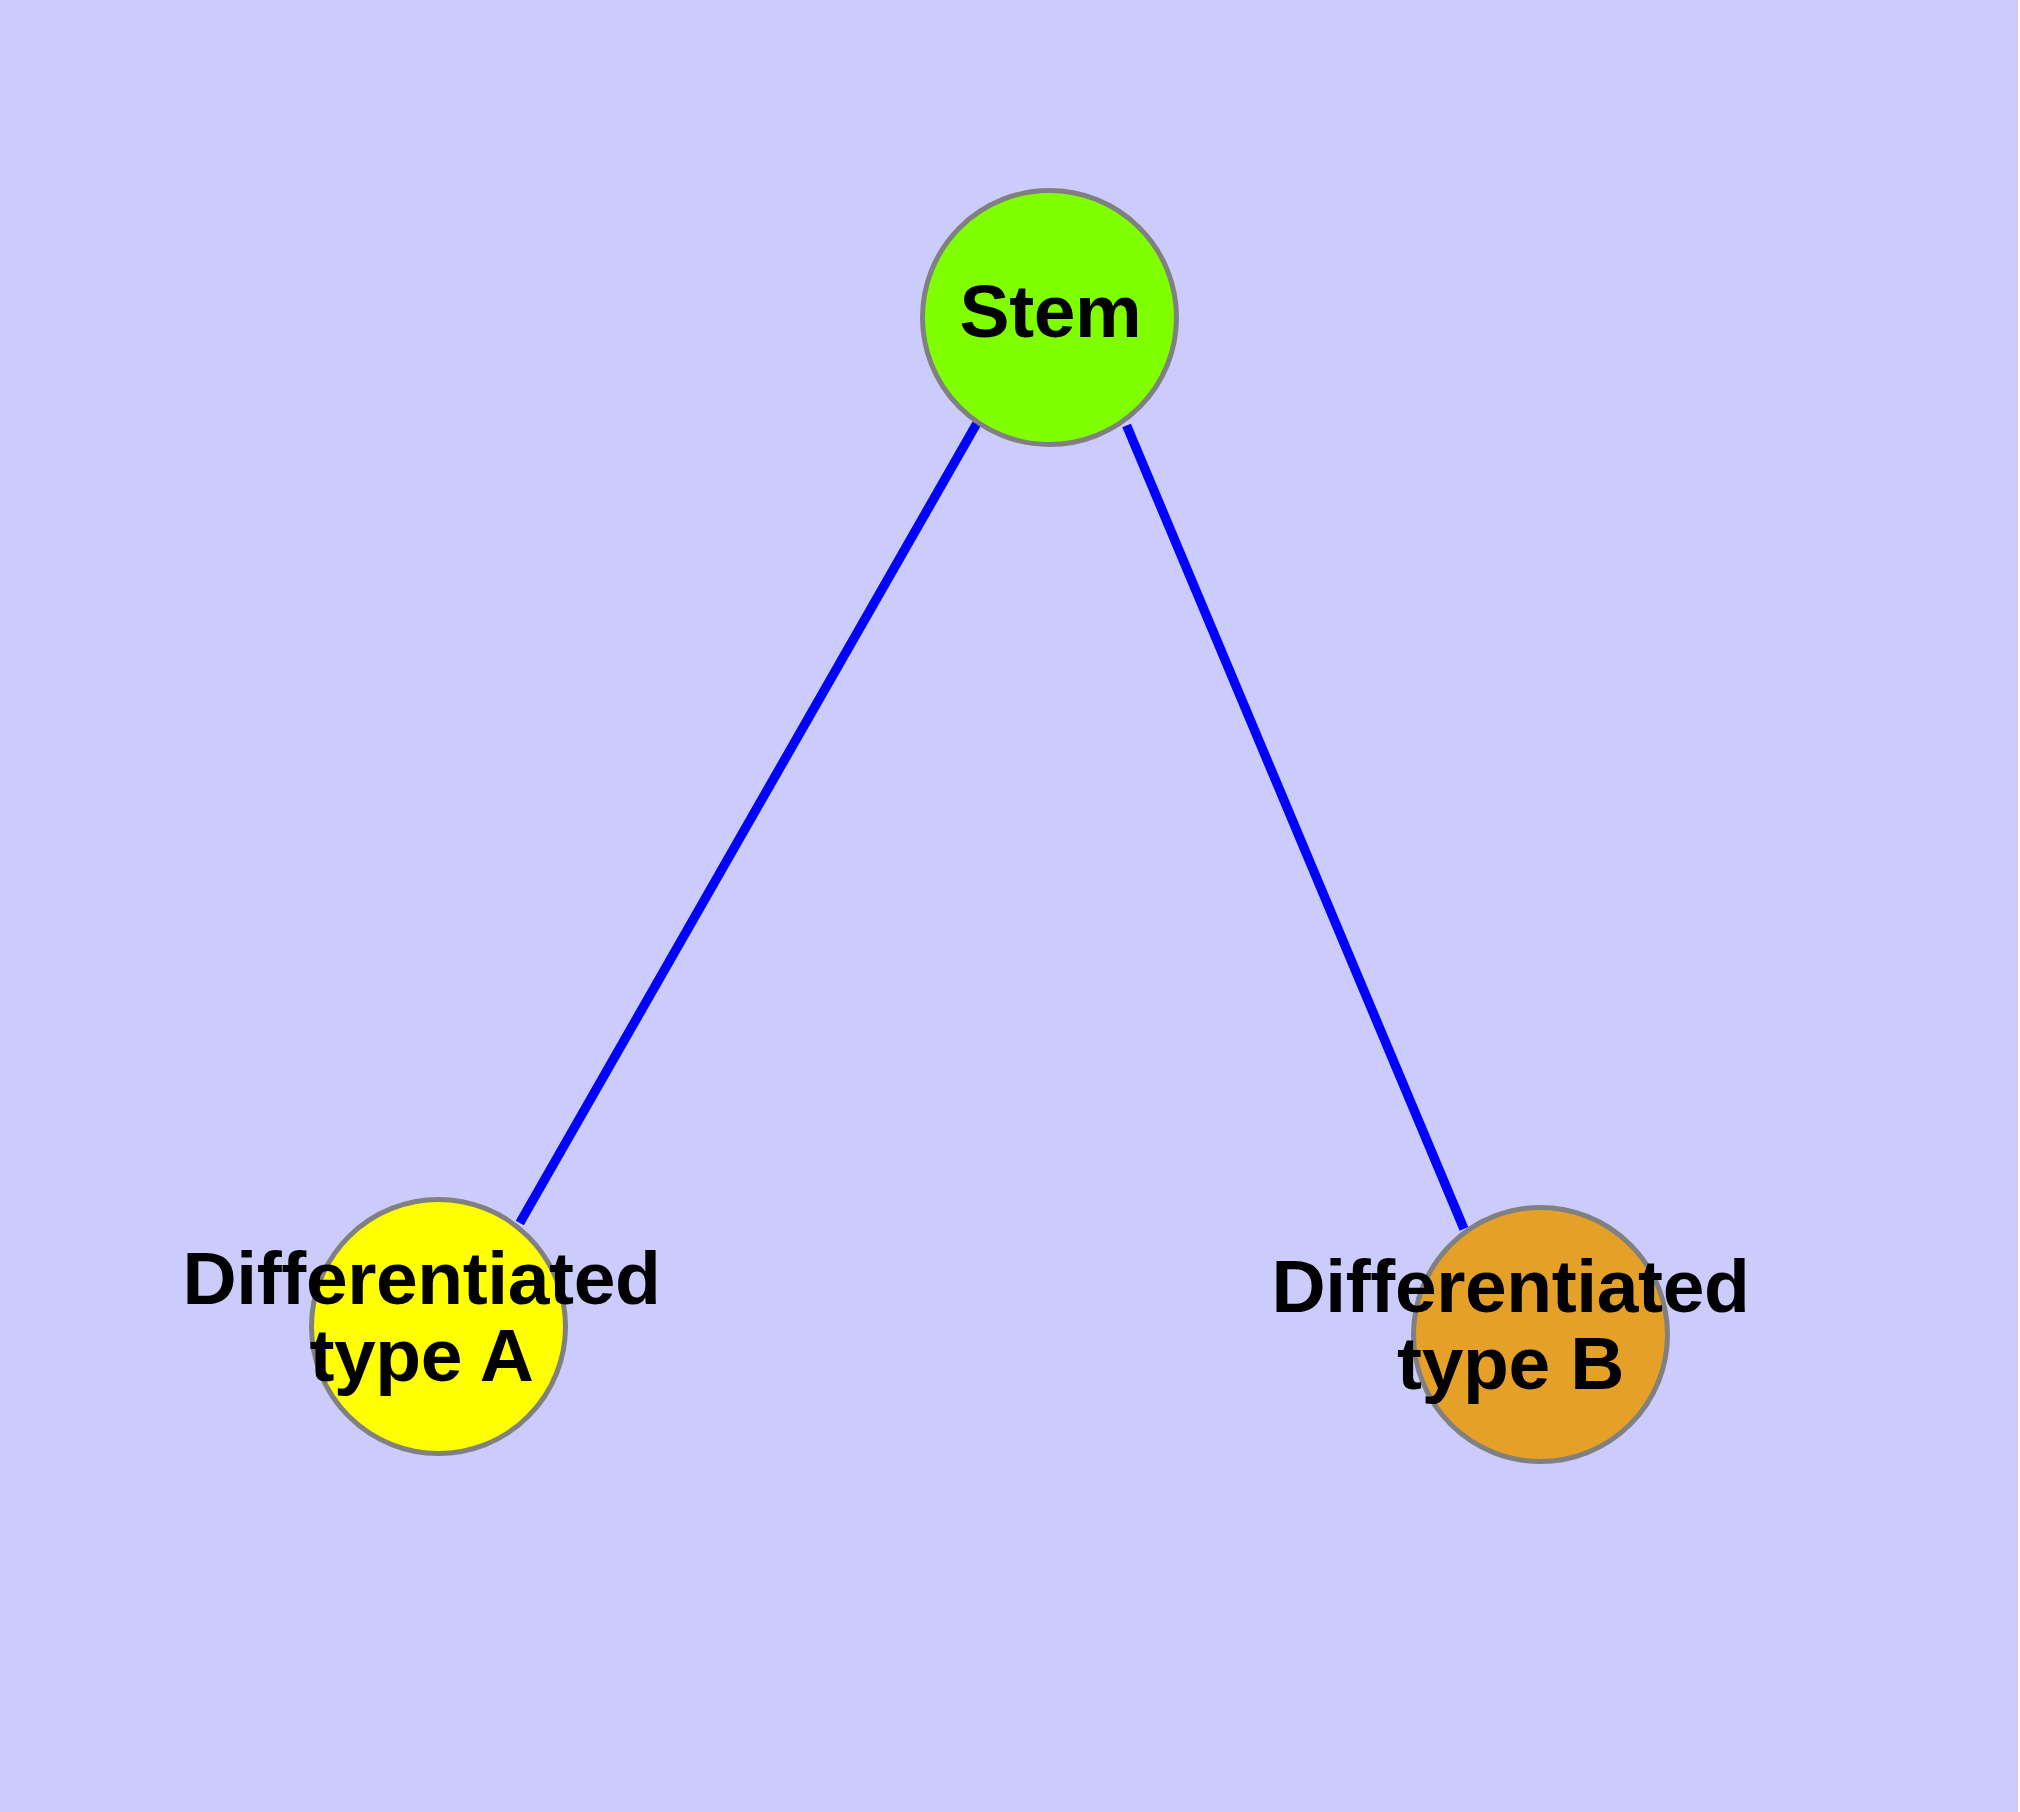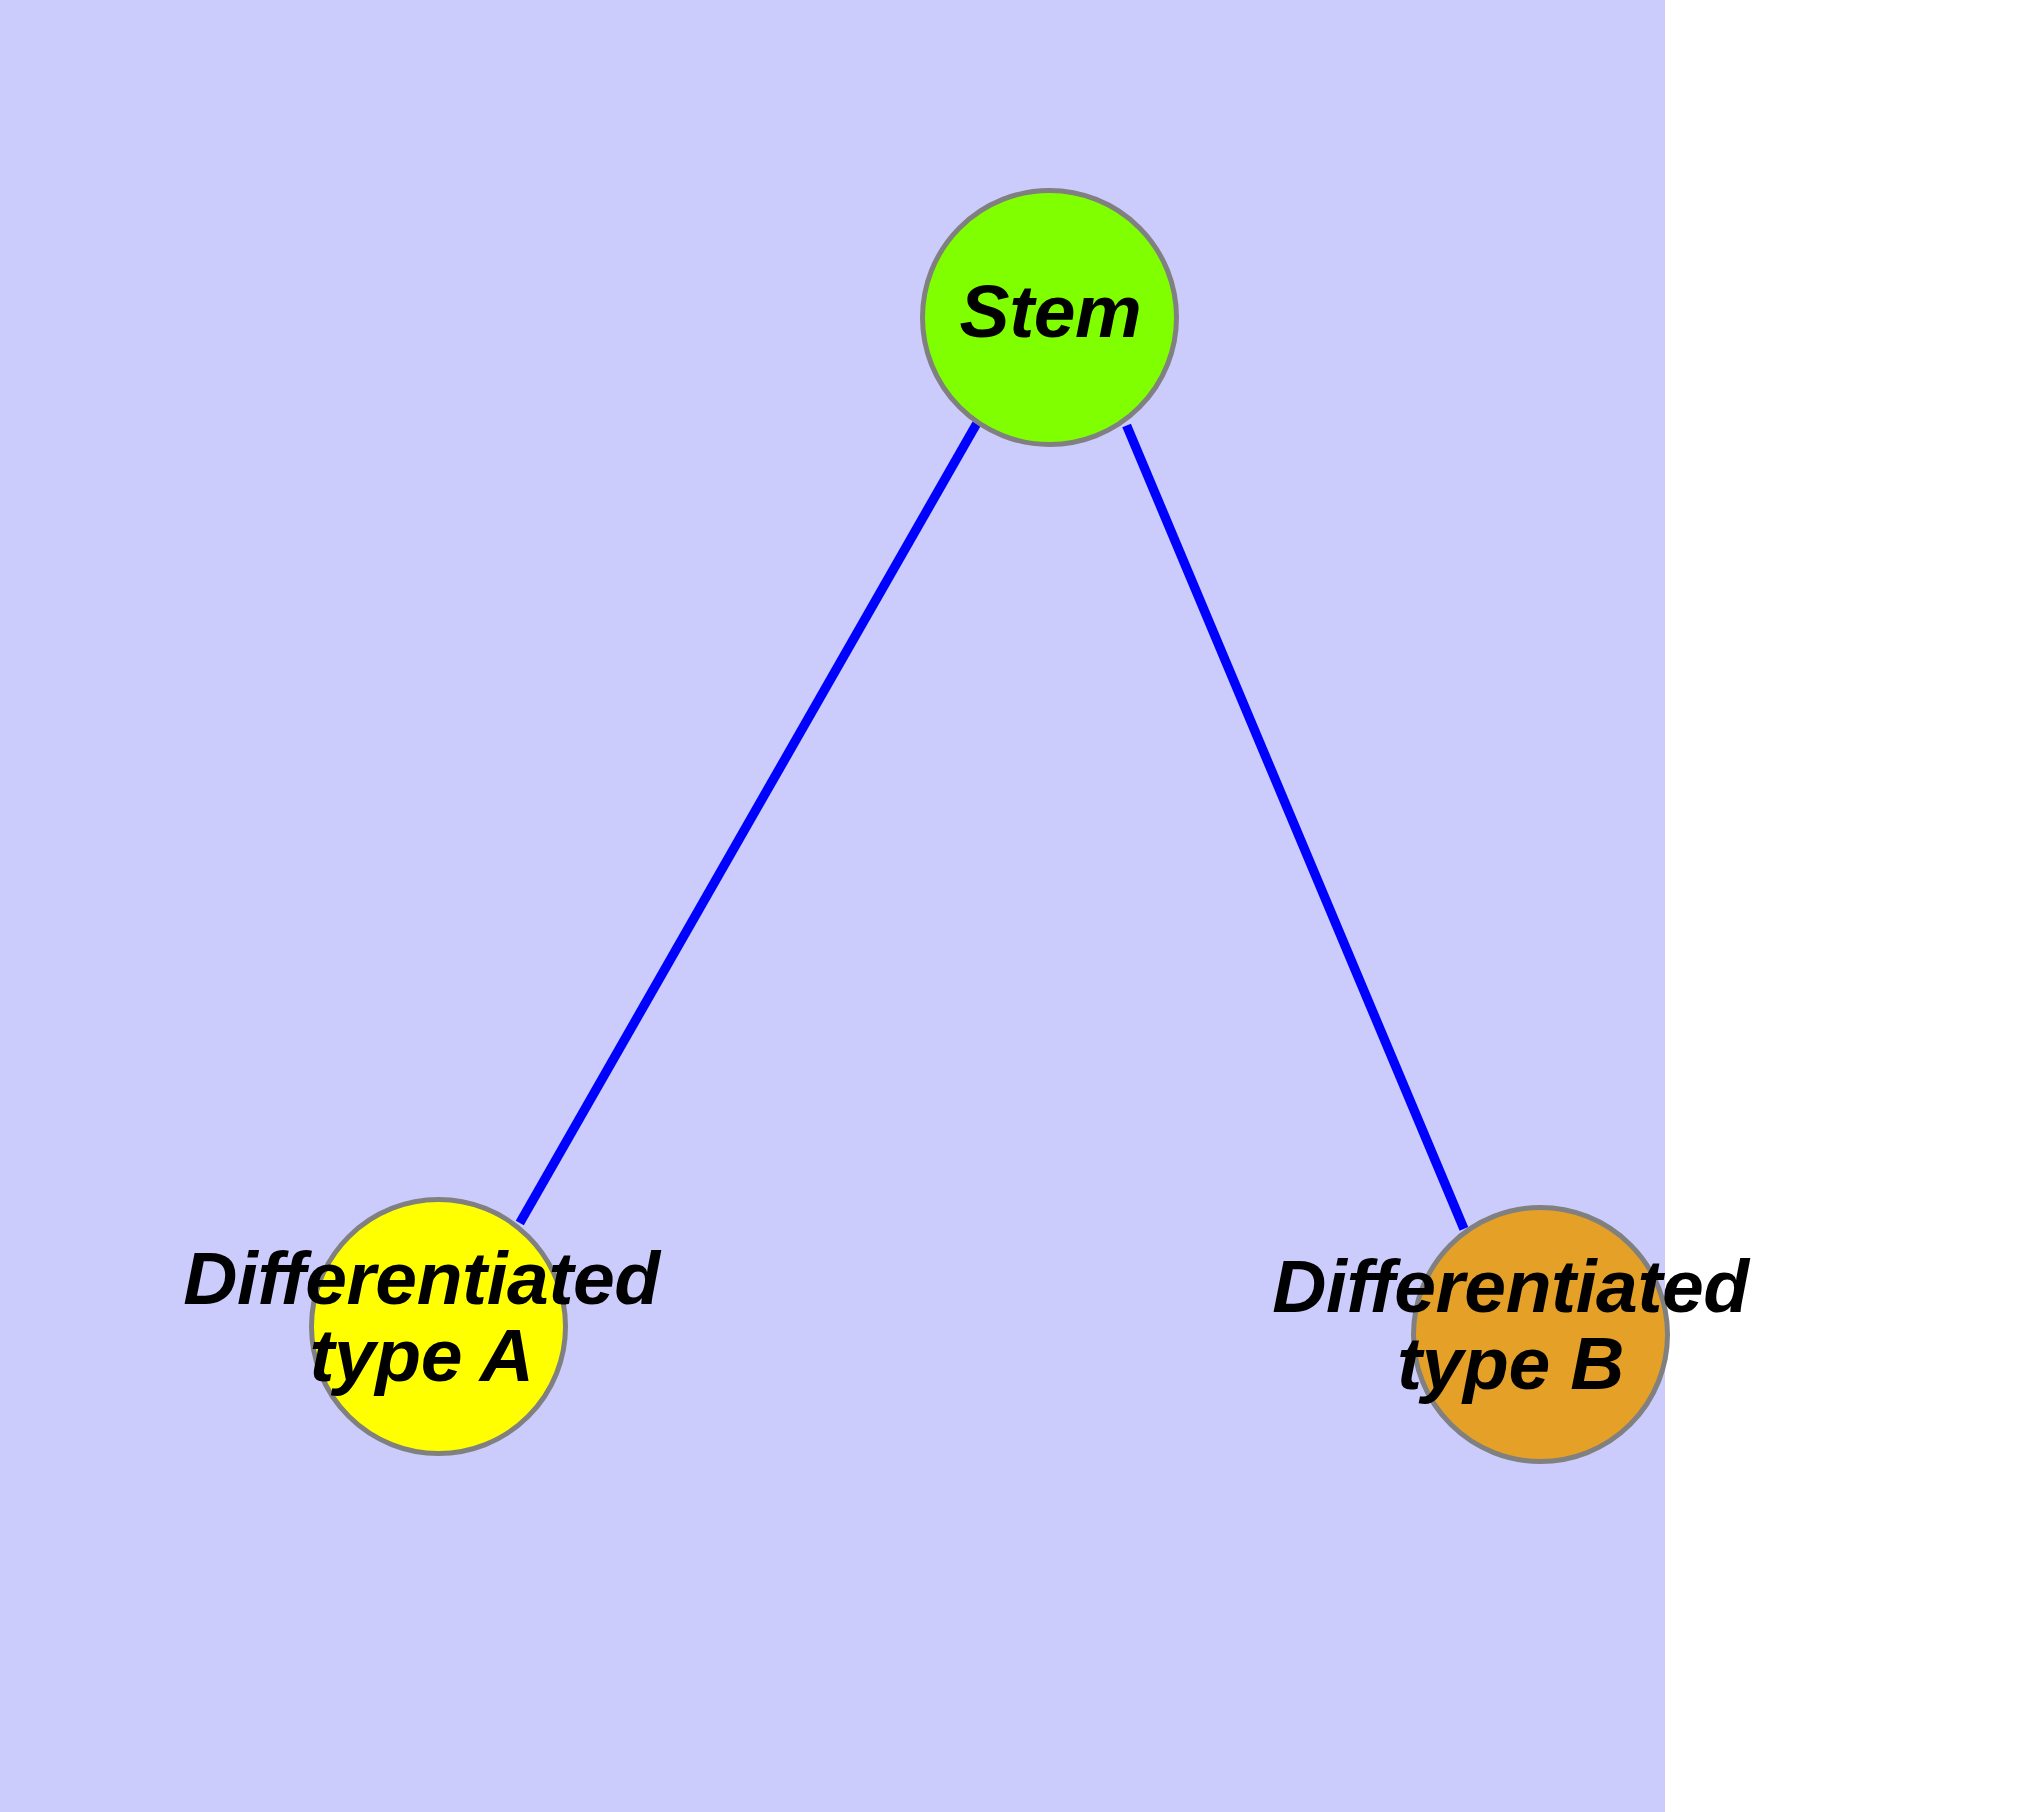--- a/index.html
+++ b/index.html
@@ -8,24 +8,23 @@
     padding: 0;
   }
   body {
     width: 2021px;
     height: 1812px;
     overflow: hidden;
     font-family: "Liberation Sans", sans-serif;
   }
   #graph-canvas {
     position: relative;
-    width: 1665px;
+    width: 2018px;
     height: 1812px;
     background: #ccccfc;
-    font-style: italic;
   }
   #edge-layer {
     position: absolute;
     left: 0;
     top: 0;
     width: 2021px;
     height: 1812px;
   }
   .node {
     position: absolute;

